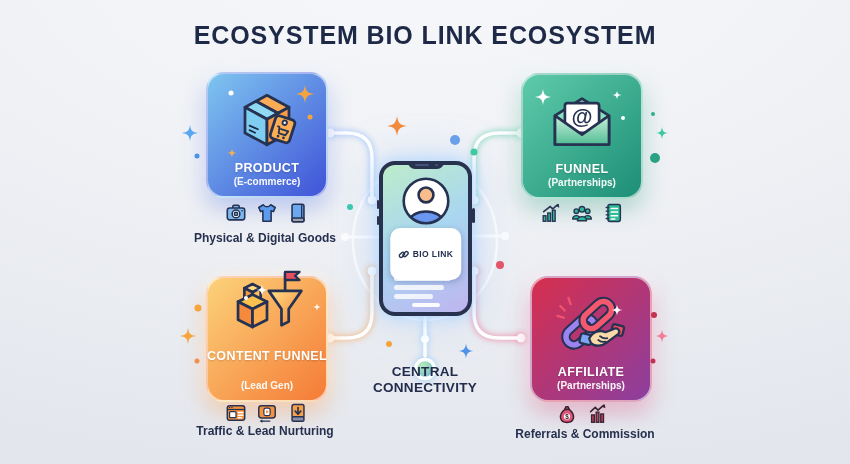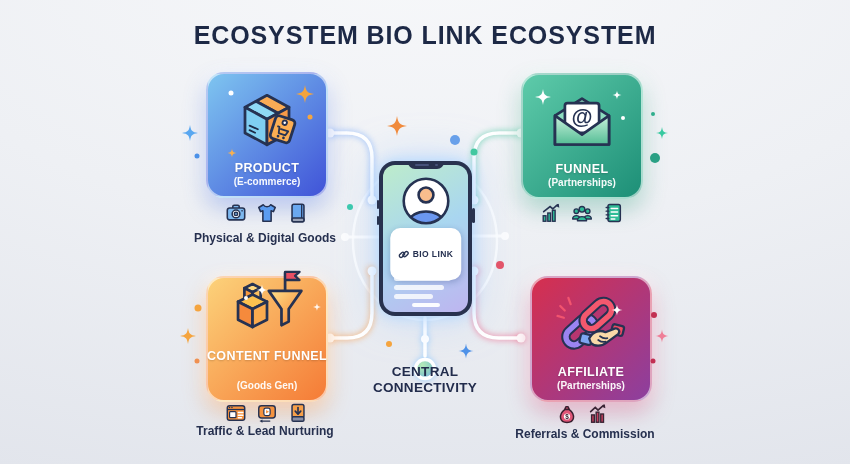--- a/index.html
+++ b/index.html
@@ -195,21 +195,21 @@
           <polygon points="17,25 26,29.5 26,41 17,36.5" fill="#f79a40"></polygon>
           <polygon points="35,25 26,29.5 26,41 35,36.5" fill="#fbbf5e"></polygon>
           <polygon points="10,40 26,32 42,40 26,48" fill="#fcc14f"></polygon>
           <polygon points="10,40 26,48 26,68 10,60" fill="#f58a3c"></polygon>
           <polygon points="42,40 26,48 26,68 42,60" fill="#fcab4e"></polygon>
           <path d="M44,28 H80 L66,48 V62 L58,66 V48 Z" fill="url(#funGrad)"></path>
         </g>
       </svg>
     </div>
     <div class="card-title">CONTENT FUNNEL</div>
-    <div class="card-sub">(Goods Gen)</div>
+    <div class="card-sub">(Lead Gen)</div>
   </div>
 
   <div class="card" id="card-affiliate" style="background: linear-gradient(135deg, rgb(214, 47, 78), rgb(140, 63, 159));">
     <div class="icon-big">
       <svg width="76" height="68" viewBox="0 0 84 74">
         <g stroke="#f2546e" stroke-width="2.5" stroke-linecap="round">
           <line x1="8" y1="16" x2="13" y2="21"></line>
             <line x1="17" y1="7" x2="19.5" y2="14"></line>
             <line x1="5" y1="27" x2="12" y2="29"></line>
         </g>

